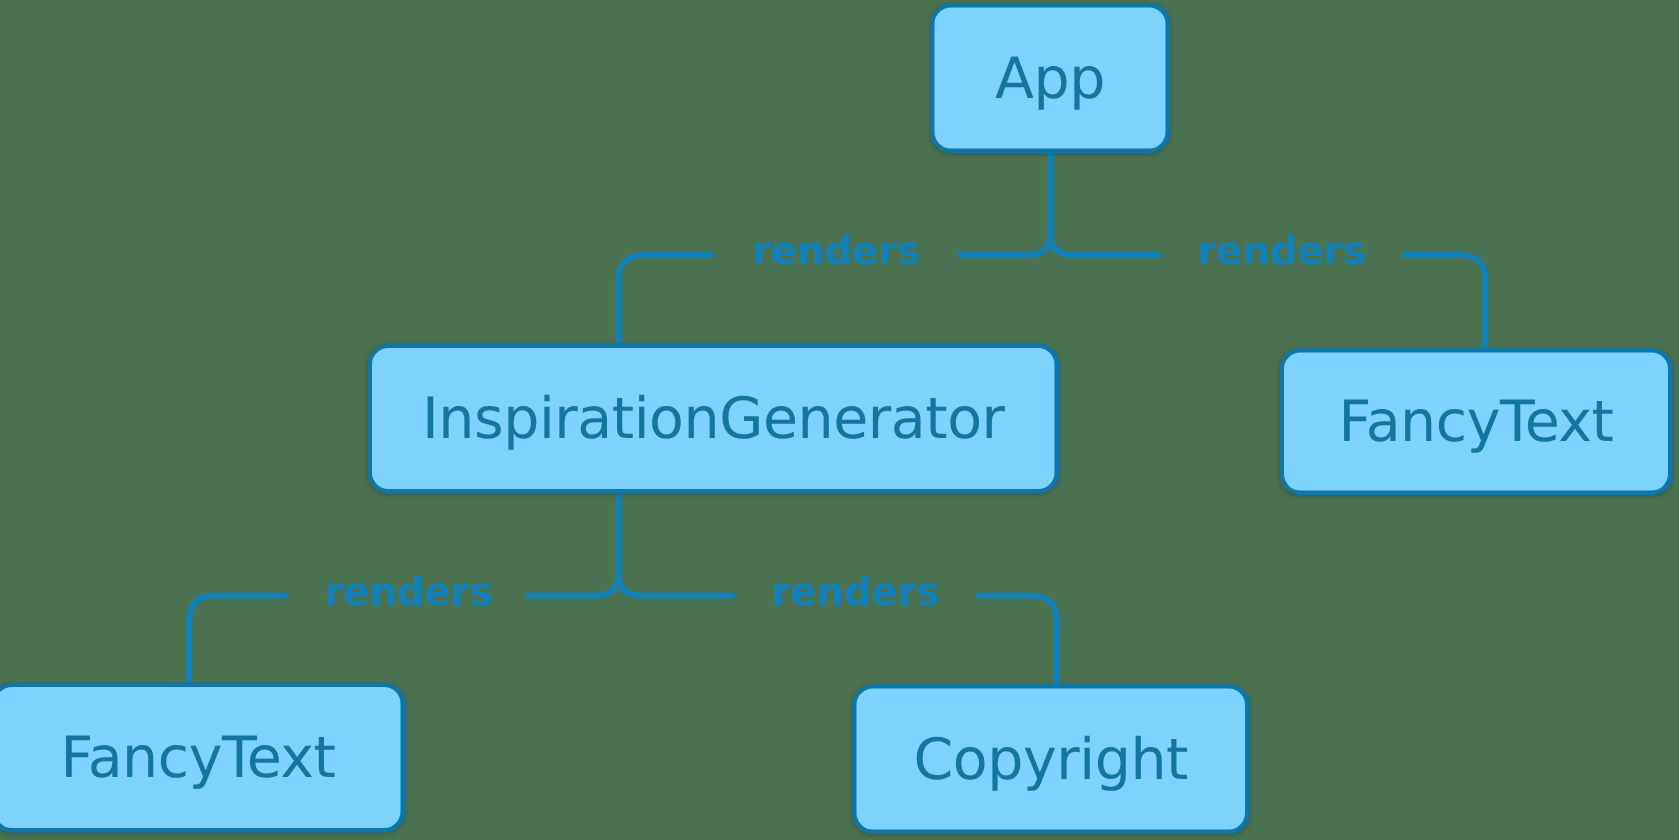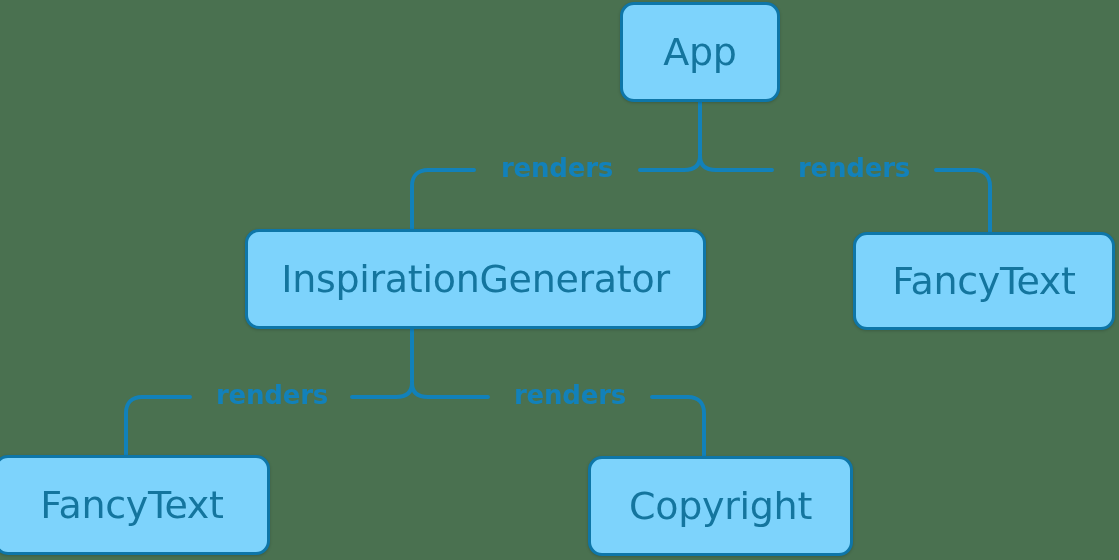--- a/index.html
+++ b/index.html
@@ -90,21 +90,21 @@
   </div>
 
   <div class="node-box" style="left:853px; top:232px; width:262px; height:98px;">
     <span class="node-label">FancyText</span>
   </div>
 
   <div class="node-box" style="left:-6px; top:455px; width:276px; height:100px;">
     <span class="node-label">FancyText</span>
   </div>
 
-  <div class="node-box" style="left:568px; top:456px; width:265px; height:100px;margin-left:20px;">
+  <div class="node-box" style="left:568px; top:456px; width:265px; height:100px;">
     <span class="node-label">Copyright</span>
   </div>
 
   <span class="edge-label" style="left:557px; top:168px;">renders</span>
   <span class="edge-label" style="left:854px; top:168px;">renders</span>
   <span class="edge-label" style="left:272px; top:395px;">renders</span>
   <span class="edge-label" style="left:570px; top:395px;">renders</span>
 
 </div>
 

